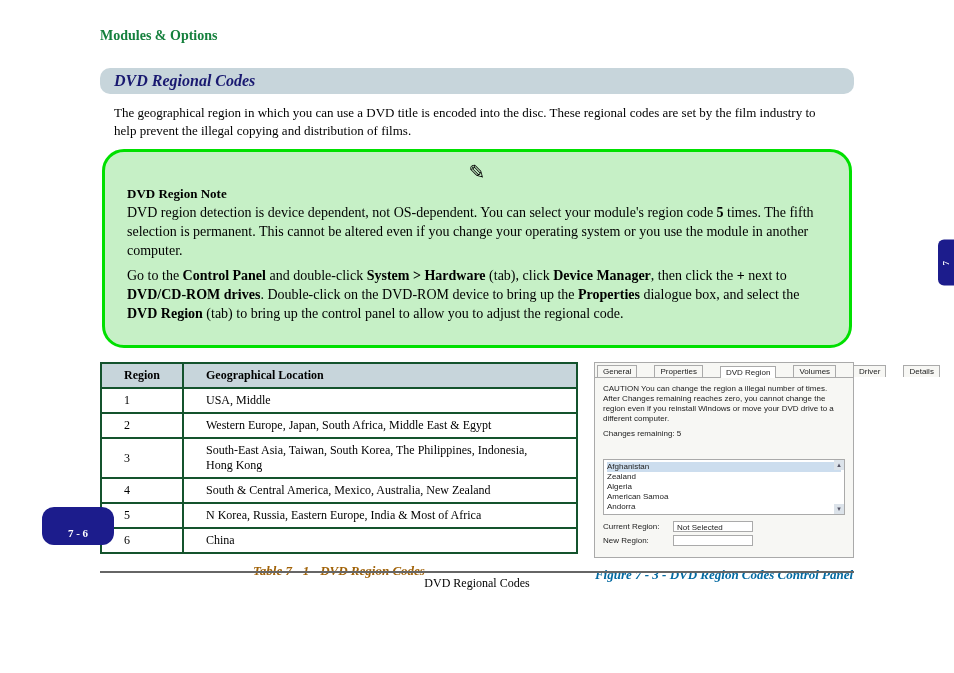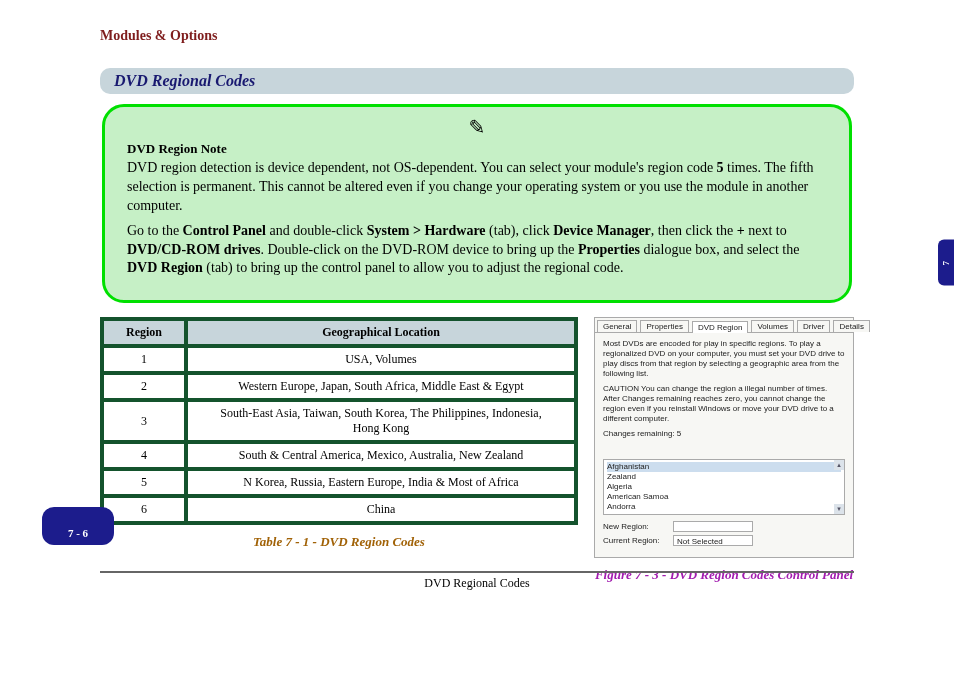--- a/index.html
+++ b/index.html
@@ -13,21 +13,21 @@
     color: #000;
   }
   .page {
     position: relative;
     width: 100%;
     height: 100%;
     padding: 28px 100px 0 100px;
   }
   .breadcrumb {
     font-size: 14px;
-    color: #7f1d1d;
+    color: #15803d;
     font-weight: bold;
     margin-bottom: 24px;
   }
   .section-bar {
     background: #c7d5db;
     border-radius: 10px;
     padding: 4px 14px;
     color: #191970;
     font-weight: bold;
     font-style: italic;
@@ -65,42 +65,42 @@
   .bold { font-weight: bold; }
   .content-row { display: flex; gap: 16px; }
   .left-col { flex: 1; }
   .right-col { width: 260px; }
   table.region {
     border-collapse: collapse;
     width: 100%;
     font-size: 12px;
   }
   table.region th, table.region td {
-    border: 4px solid #14532d;
+    border: 2px solid #14532d;
     padding: 4px 22px;
     font-weight: normal;
-    text-align: center;
+    text-align: left;
   }
   table.region th {
     background: #c7d5db;
     font-weight: bold;
   }
   .dlg {
     border: 1px solid #aaa;
     background: #f7f7f4;
     font-family: Tahoma, Arial, sans-serif;
     font-size: 8px;
     color: #222;
     padding: 0;
   }
   .dlg-tabs {
     display: flex;
     border-bottom: 1px solid #aaa;
     padding: 2px 2px 0 2px;
-    gap: 4px;
+    gap: 18px;
   }
   .dlg-tab {
     border: 1px solid #aaa;
     border-bottom: none;
     padding: 1px 5px;
     background: #f7f7f4;
     margin-right: -1px;
     white-space: nowrap;
   }
   .dlg-tab.active {
@@ -198,20 +198,21 @@
 </style>
 </head>
 <body>
 
 <div class="page">
 
   <div class="breadcrumb">Modules &amp; Options</div>
 
   <div class="section-bar">DVD Regional Codes</div>
 
+  <div class="para">The geographical region in which you can use a DVD title is encoded into the disc. These regional codes are set by the film industry to help prevent the illegal copying and distribution of films.</div>
 
   <div class="note-box">
     <div class="pencil-wrap"><span class="pencil">✎</span></div>
     <div class="note-heading">DVD Region Note</div>
     <div class="note-para">
       <span>DVD region detection is device dependent, not OS-dependent. You can select your module's region code </span><span class="bold">5</span><span> times. The fifth selection is permanent. This cannot be altered even if you change your operating system or you use the module in another computer.</span>
     </div>
     <div class="note-para">
       <span>Go to the </span><span class="bold">Control Panel</span><span> and double-click </span><span class="bold">System &gt; Hardware</span><span> (tab), click </span><span class="bold">Device Manager</span><span>, then click the </span><span class="bold">+</span><span> next to </span><span class="bold">DVD/CD-ROM drives</span><span>. Double-click on the DVD-ROM device to bring up the </span><span class="bold">Properties</span><span> dialogue box, and select the </span><span class="bold">DVD Region</span><span> (tab) to bring up the control panel to allow you to adjust the regional code.</span>
     </div>
@@ -222,21 +223,21 @@
       <table class="region">
         <thead>
           <tr>
             <th>Region</th>
             <th>Geographical Location</th>
           </tr>
         </thead>
         <tbody id="region-body">
             <tr>
               <td>1</td>
-              <td>USA, Volumes</td>
+              <td>USA, Middle</td>
             </tr>
             <tr>
               <td>2</td>
               <td>Western Europe, Japan, South Africa, Middle East &amp; Egypt</td>
             </tr>
             <tr>
               <td>3</td>
               <td>South-East Asia, Taiwan, South Korea, The Philippines, Indonesia, Hong Kong</td>
             </tr>
             <tr>
@@ -260,46 +261,45 @@
       <div class="dlg">
         <div class="dlg-tabs" id="dlg-tabs">
             <div class="dlg-tab">General</div>
             <div class="dlg-tab">Properties</div>
             <div class="dlg-tab active">DVD Region</div>
             <div class="dlg-tab">Volumes</div>
             <div class="dlg-tab">Driver</div>
             <div class="dlg-tab">Details</div>
           </div>
         <div class="dlg-body">
-          <div class="dlg-p">Most DVDs are encoded for play in specific regions. To play a regionalized DVD on your computer, you must set your DVD drive to play discs from that region by selecting a geographic area from the following list.</div>
           <div class="dlg-p">CAUTION   You can change the region a illegal number of times. After Changes remaining reaches zero, you cannot change the region even if you reinstall Windows or move your DVD drive to a different computer.</div>
           <div class="dlg-p">Changes remaining: 5</div>
           <div class="dlg-list">
             <div class="dlg-list-scroll-up">▴</div>
             <div id="dlg-list-items">
                 <div class="sel">Afghanistan</div>
                 <div>Zealand</div>
                 <div>Algeria</div>
                 <div>American Samoa</div>
                 <div>Andorra</div>
                 <div>Angola</div>
               </div>
             <div class="dlg-list-scroll-down">▾</div>
           </div>
           <div class="dlg-field-row">
+            <div class="dlg-field-label">Current Region:</div>
+            <div class="dlg-field-box">Not Selected</div>
+          </div>
+          <div class="dlg-field-row">
             <div class="dlg-field-label">New Region:</div>
             <div class="dlg-field-box"></div>
           </div>
-          <div class="dlg-field-row">
-            <div class="dlg-field-label">Current Region:</div>
-            <div class="dlg-field-box">Not Selected</div>
-          </div>
         </div>
       </div>
-      <div class="para" style="font-style:italic; font-weight:bold; text-align:center; color:#a21caf; margin:8px 0 0 0;">Figure 7 - 3 - DVD Region Codes Control Panel</div>
+      <div class="para" style="font-style:italic; font-weight:bold; text-align:center; color:#0369a1; margin:8px 0 0 0;">Figure 7 - 3 - DVD Region Codes Control Panel</div>
     </div>
   </div>
 
 </div>
 
 <div class="page-badge">
   <div class="page-badge-num">7 - 6</div>
 </div>
 
 <div class="sidetab">7</div>

